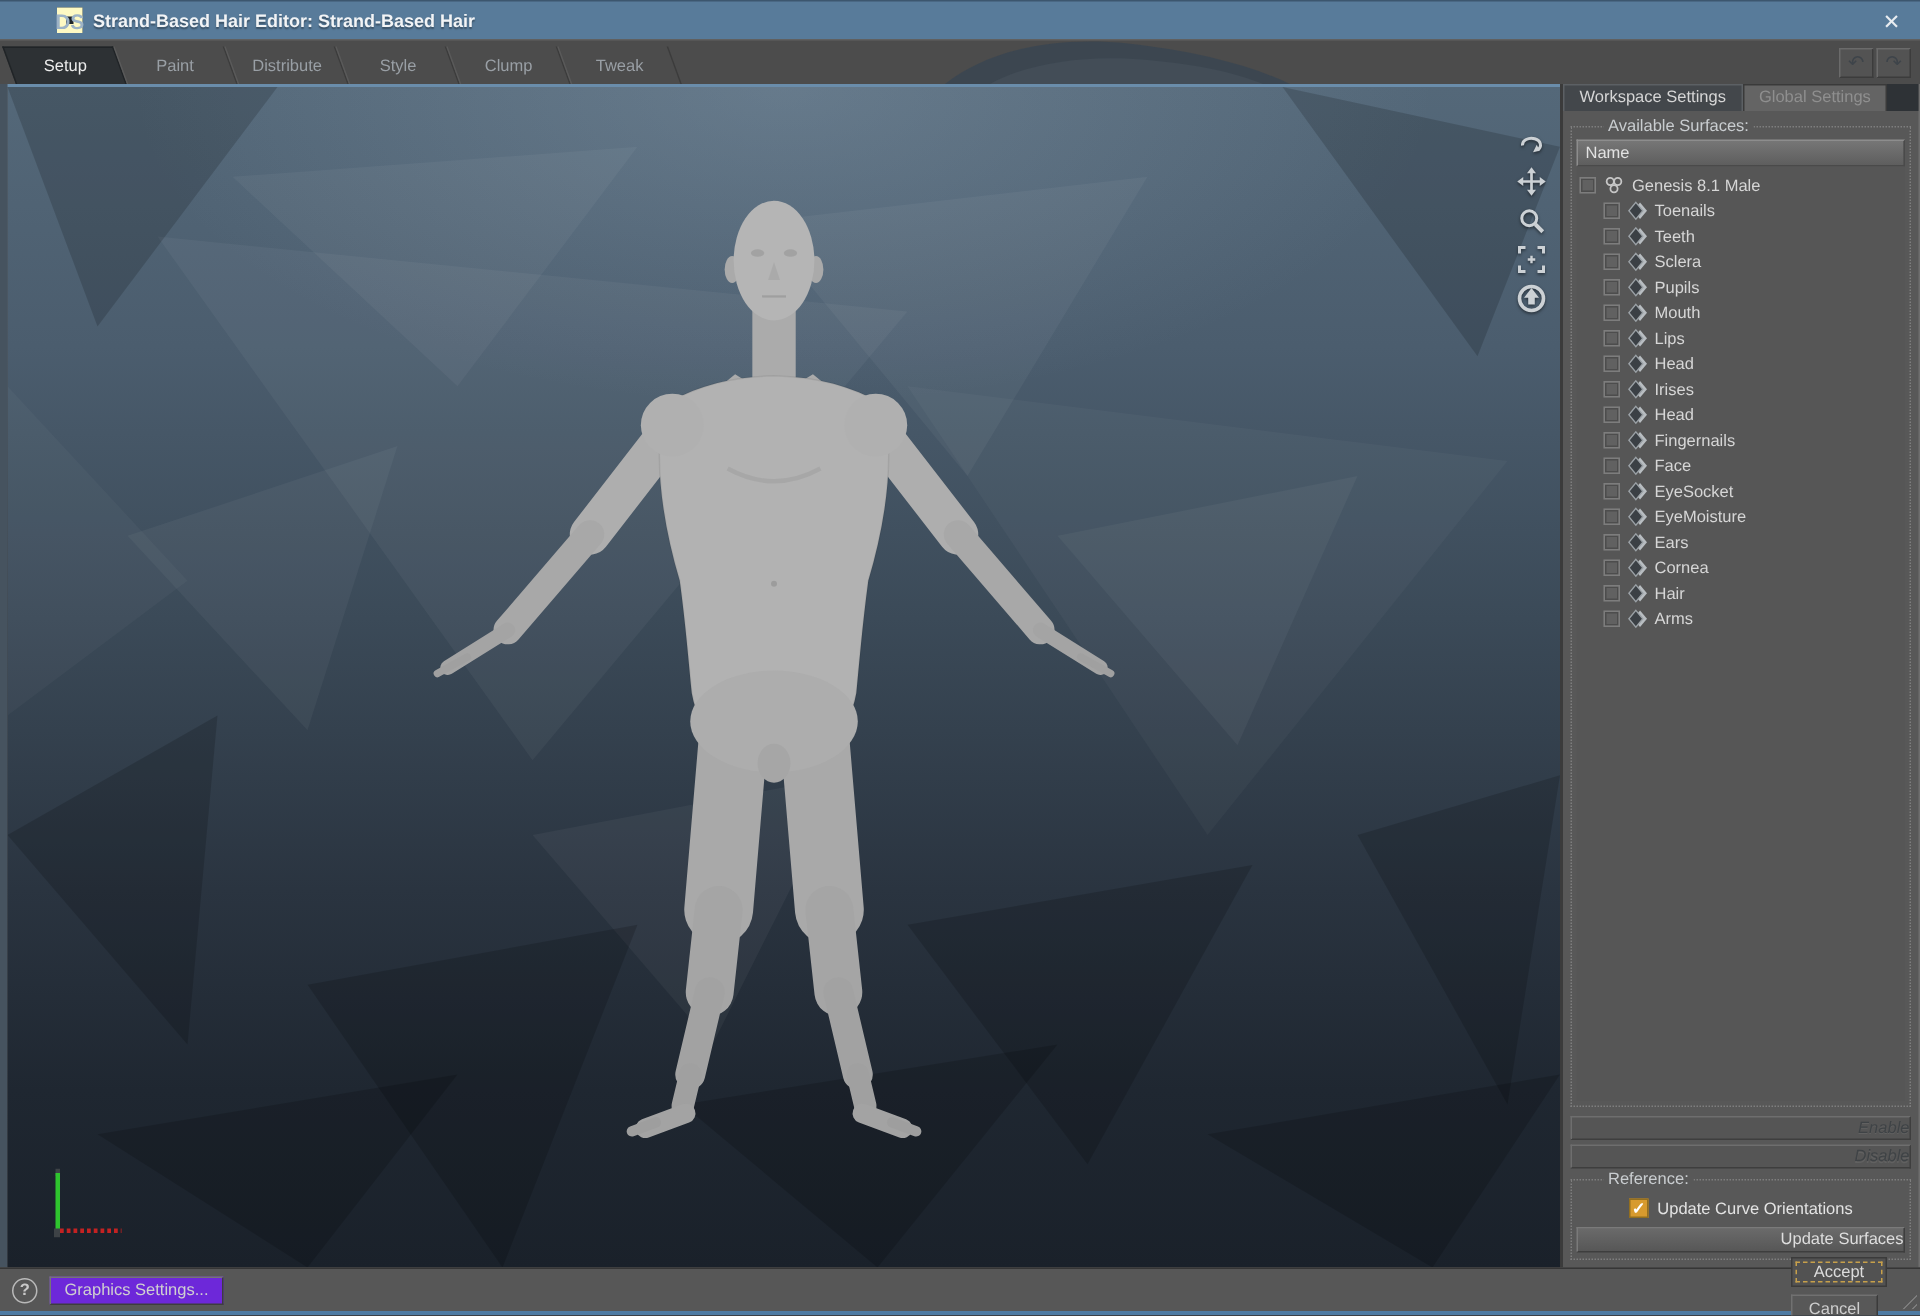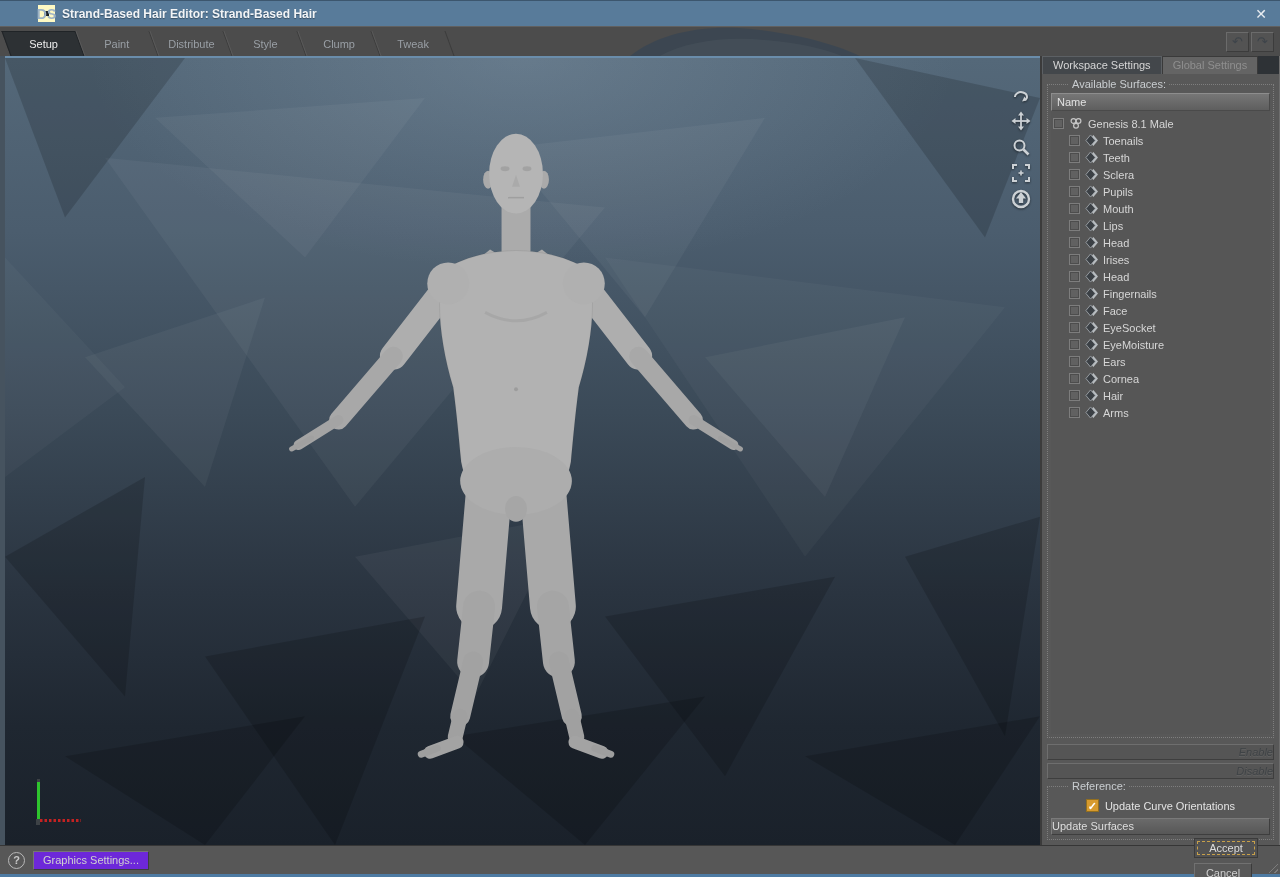--- a/index.html
+++ b/index.html
@@ -74,21 +74,21 @@
                 font-size:11px; text-align:right; line-height:14px; }
   .action-btn.disabled { color:#3f4346; font-style:italic; text-shadow:0 1px 0 rgba(255,255,255,.07); }
 
   .reference-box { margin-top:4px; flex:0 0 auto; padding:10px 3px 4px; }
   .ref-check-row { display:flex; align-items:center; justify-content:center; height:17px; margin-bottom:4px; }
   .amber-cb { width:13px; height:13px; background:#d79a2e; border:1px solid #936f1f; margin-right:6px;
               color:#ffffff; font-size:11px; font-weight:bold; line-height:12px; text-align:center; }
   .ref-label { font-size:11px; color:#e3e3e3; }
   .wide-btn { height:17px; background:linear-gradient(#6a6a6a,#575757); border:1px solid;
               border-color:#7a7a7a #3e3e3e #3e3e3e #7a7a7a; font-size:11px; color:#dedede;
-              text-align:left; line-height:15px; }
+              text-align:right; line-height:15px; }
 
   
   .bottombar { height:29px; flex:0 0 29px; background:#575757; border-top:1px solid #363636;
                display:flex; align-items:center; padding:0 8px; position:relative; }
   .help-btn { width:17px; height:17px; border:1px solid #b9b9b9; border-radius:50%; color:#c9c9c9;
               font-size:11px; font-weight:bold; text-align:center; line-height:15px; margin-right:8px; }
   .gfx-btn { height:19px; padding:0 9px; background:#6d28d9; border:1px solid;
              border-color:#757575 #3e3e3e #3e3e3e #757575; color:#d0d0d0; font-size:11px; line-height:17px; }
   .bb-right { margin-left:auto; display:flex; gap:5px; margin-right:14px;flex-direction:column; }
   .accept-btn { width:64px; height:20px; background:#525252; border:1px solid #3b3b3b;

